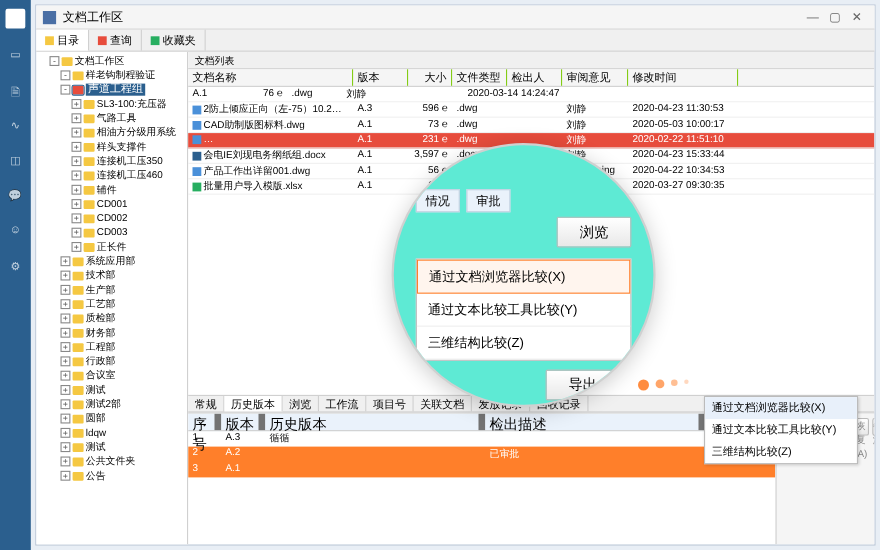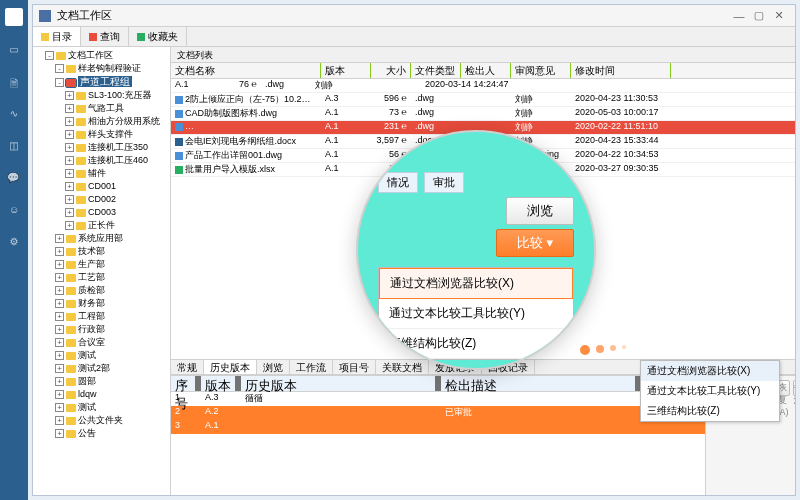--- a/index.html
+++ b/index.html
@@ -285,21 +285,20 @@
 </div>
 
 <div class="lens">
  <div class="lens-inner">
   <div class="bhdr">
    <div>情况</div>
    <div>审批</div>
   </div>
   <div style="text-align:right">
    <div class="bigbtn">浏览</div><br>
-   <div class="bigbtn org">比较 ▾</div>
   </div>
   <div class="menu">
    <div class="sel">通过文档浏览器比较(X)</div>
    <div>通过文本比较工具比较(Y)</div>
    <div>三维结构比较(Z)</div>
   </div>
   <div style="text-align:right;margin-top:8px">
    <div class="bigbtn">导出 ▾</div><br>
    
   </div>

